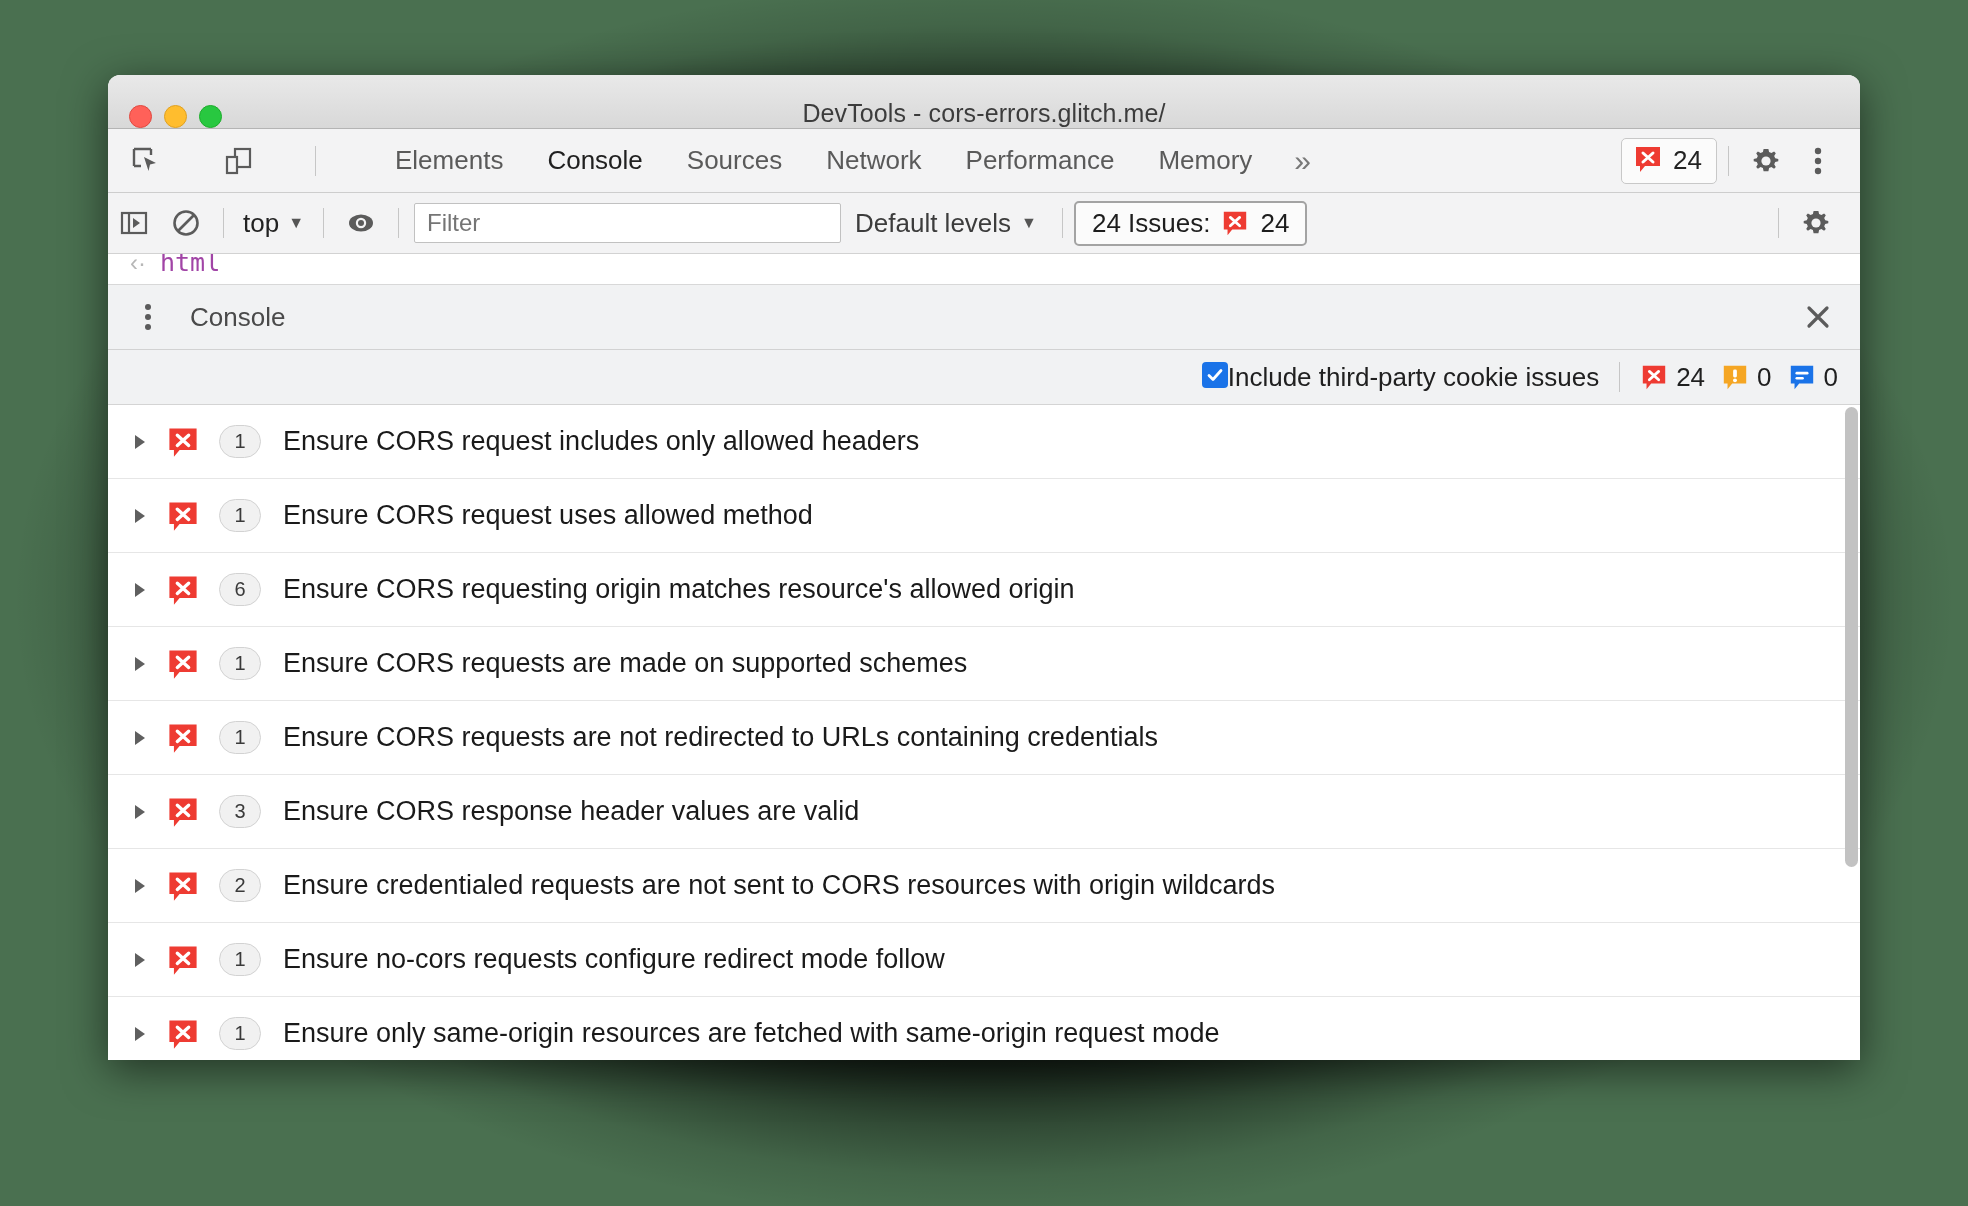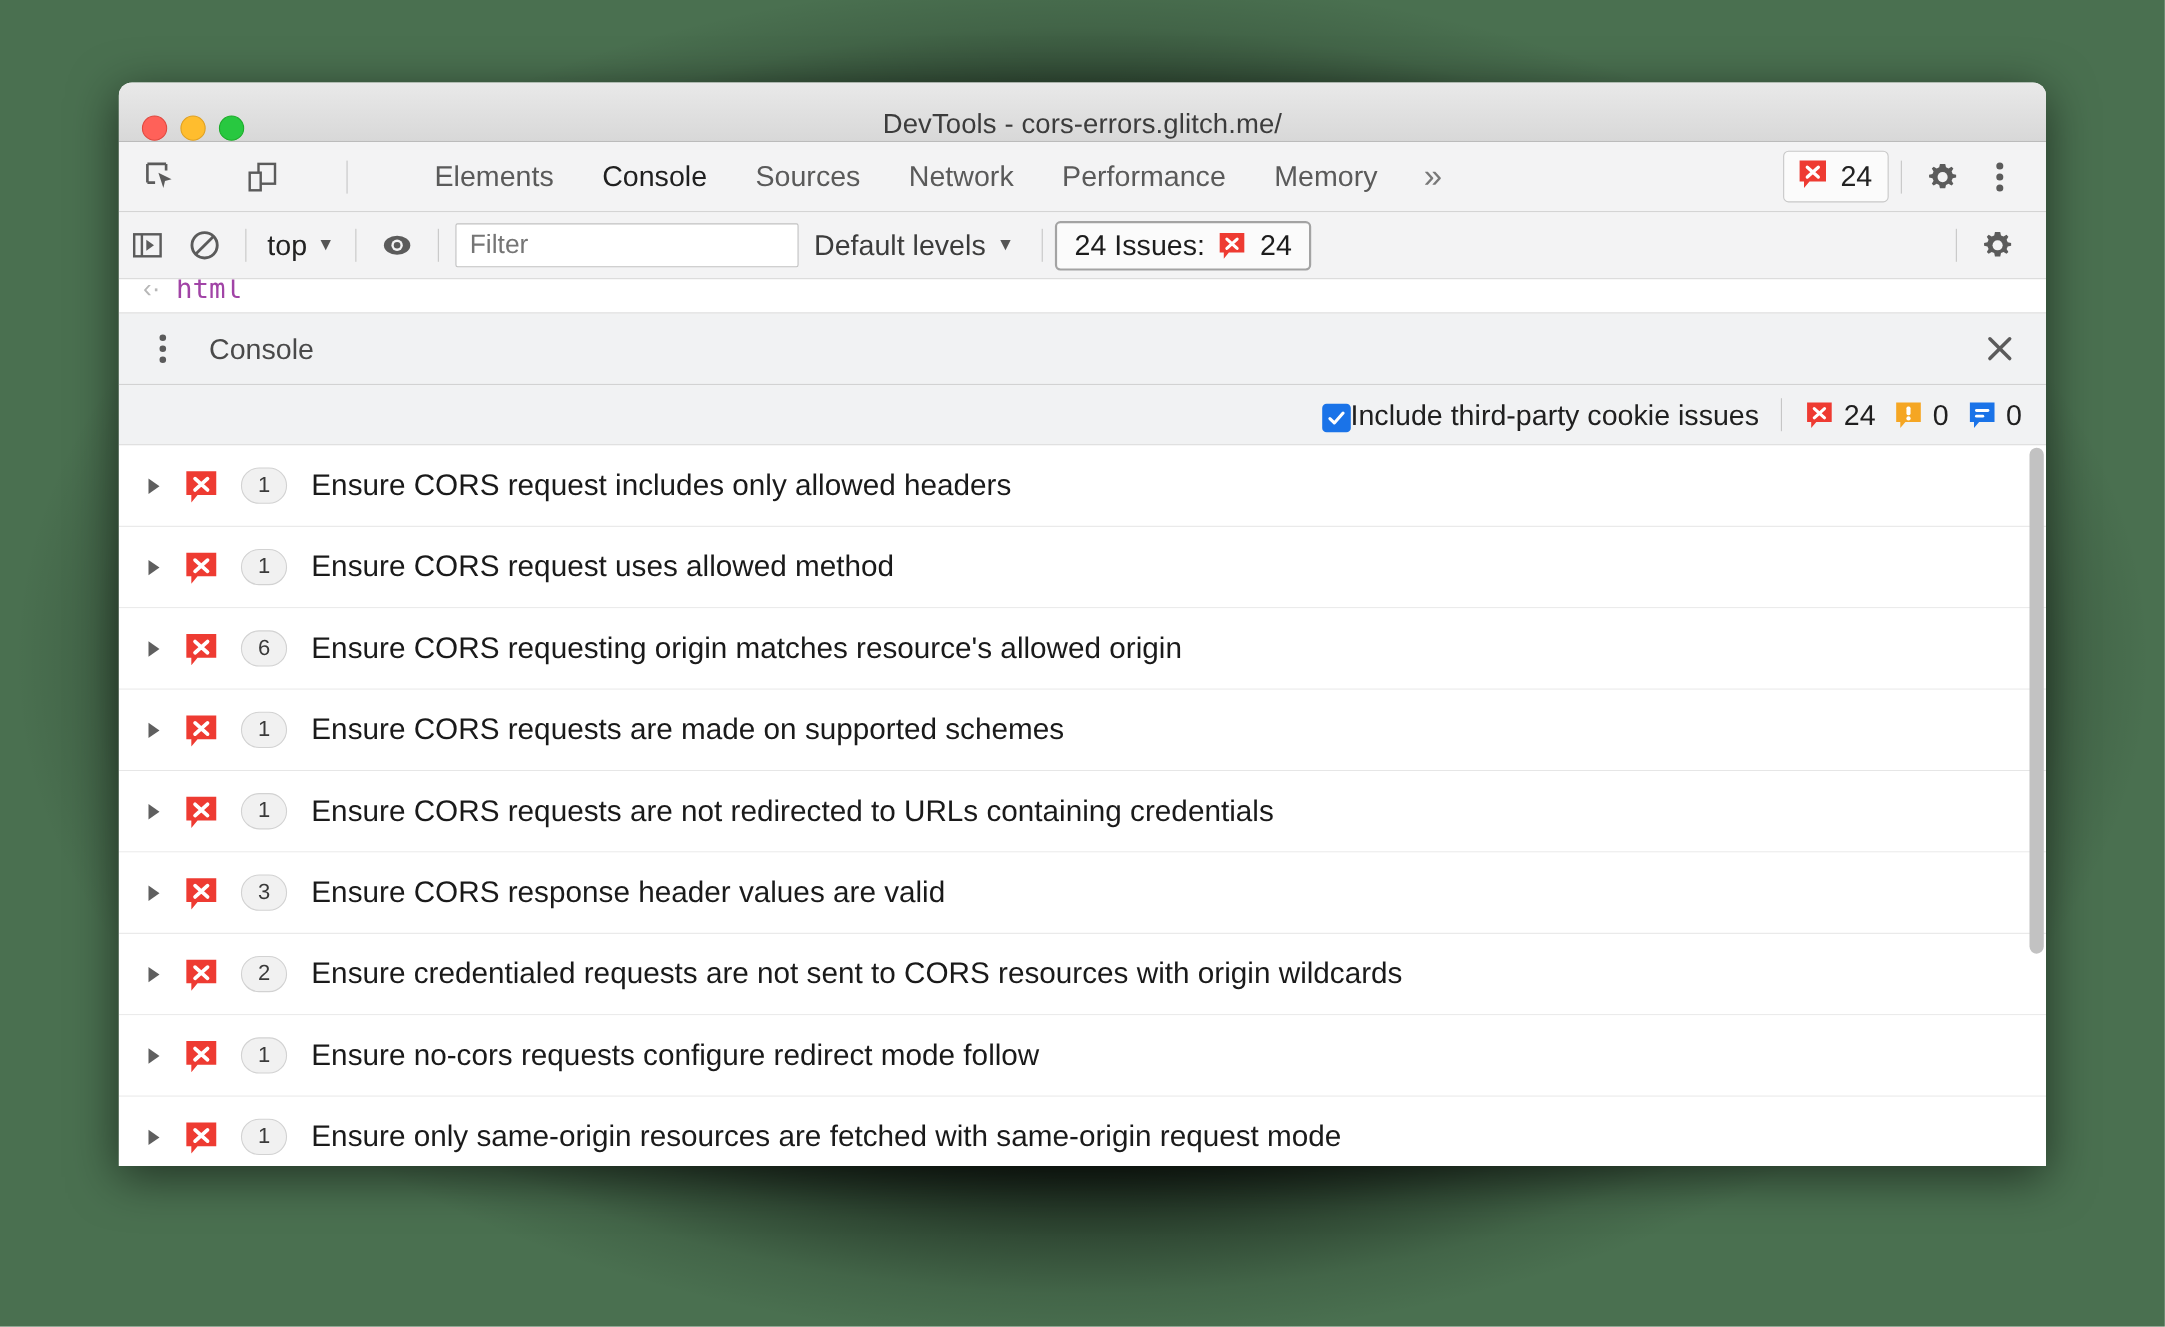--- a/index.html
+++ b/index.html
@@ -140,21 +140,21 @@
     display: flex;
     align-items: center;
     gap: 9px;
     font-size: 26px;
     color: #222;
     padding: 0 8px;
     cursor: pointer;
   }
   .caret { font-size: 16px; color: #555; }
   #filter-input {
-    width: 312px; height: 40px;
+    width: 427px; height: 40px;
     border: 1px solid #c1c1c1;
     border-radius: 2px;
     background: #ffffff;
     font-size: 24px;
     color: #b91c1c;
     padding: 0 12px;
     font-family: "Liberation Sans", sans-serif;
     box-sizing: border-box;
     margin-left: 4px;
   }
@@ -244,21 +244,21 @@
     height: 54px;
     background: #f1f2f3;
     border-bottom: 1px solid #d4d4d4;
     display: flex;
     align-items: center;
     justify-content: flex-end;
     padding-right: 22px;
   }
   #cookie-toggle {
     display: flex;
-    align-items: flex-end;
+    align-items: flex-start;
     cursor: pointer;
     padding-left: 12px;
   }
   .cbox {
     width: 26px; height: 26px;
     border-radius: 4px;
     background: #1a73e8;
     display: flex;
     align-items: center;
     justify-content: center;

